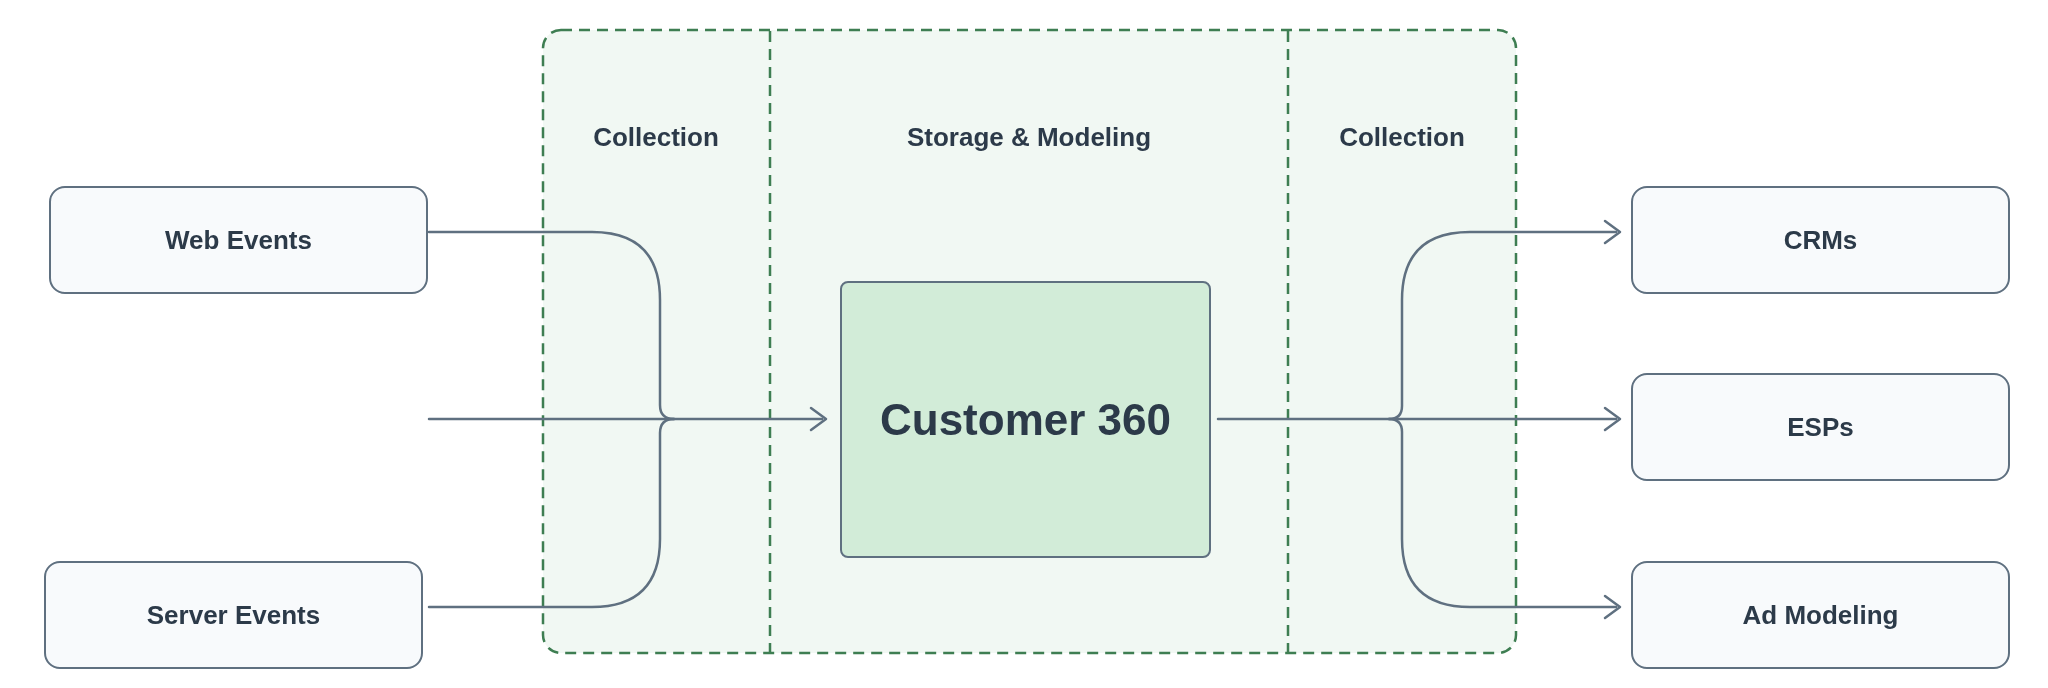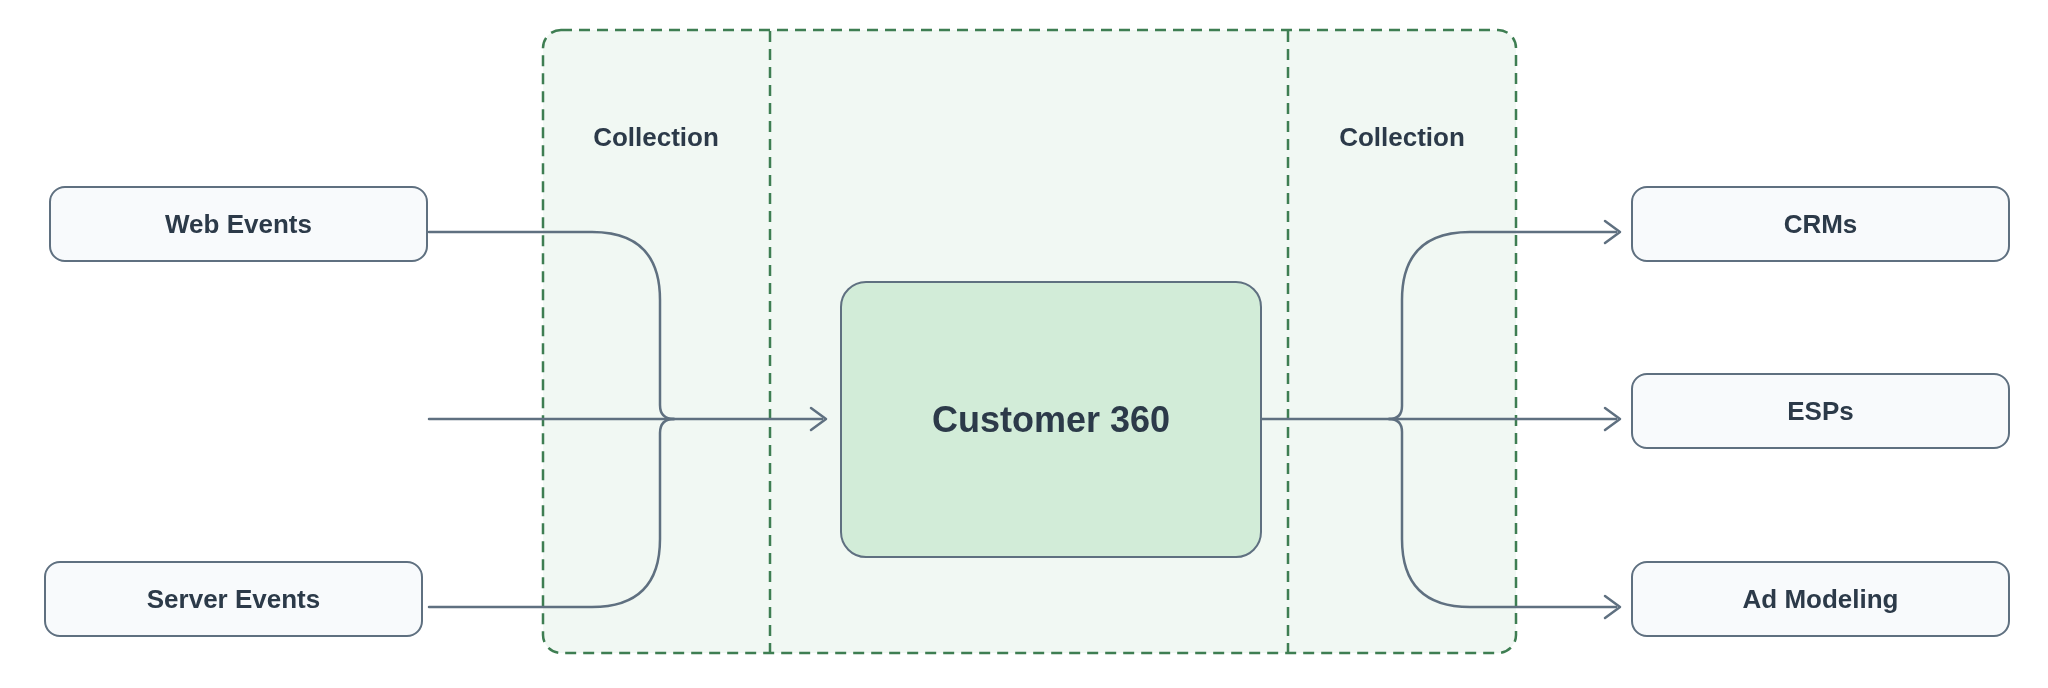--- a/index.html
+++ b/index.html
@@ -23,27 +23,27 @@
   .canvas svg{position:absolute;inset:0;}
   .node{
     position:absolute;
     box-sizing:border-box;
     background:var(--node-fill);
     border:2.5px solid var(--node-border);
     border-radius:16px;
     display:flex;align-items:center;justify-content:center;
     color:var(--text);
     font-size:26px;font-weight:bold;
-    width:379px;height:76px;
+    width:379px;height:108px;
   }
   .node.center-node{
     background:var(--center-fill);
-    border-radius:26px;
-    width:422px;height:277px;
-    font-size:36px;
+    border-radius:8px;
+    width:371px;height:277px;
+    font-size:44px;
   }
   .section-title{
     position:absolute;
     transform:translate(-50%,-50%);
     color:var(--text);
     font-size:26px;font-weight:bold;
     white-space:nowrap;
   }
   .connector{stroke:var(--connector);stroke-width:2.5;fill:none;stroke-linecap:round;}
   .arrowhead{stroke:var(--connector);stroke-width:2.5;fill:none;stroke-linecap:round;stroke-linejoin:round;}
@@ -68,20 +68,21 @@
 
     <path class="connector" d="M 1218 419 H 1616"></path>
     <path class="connector" d="M 1389 419 Q 1402 419 1402 406 V 300 Q 1402 232 1470 232 H 1616"></path>
     <path class="connector" d="M 1389 419 Q 1402 419 1402 432 V 539 Q 1402 607 1470 607 H 1616"></path>
     <path class="arrowhead" d="M 1605 221 L 1620 232 L 1605 243"></path>
     <path class="arrowhead" d="M 1605 408 L 1620 419 L 1605 430"></path>
     <path class="arrowhead" d="M 1605 596 L 1620 607 L 1605 618"></path>
   </svg>
 
   <div class="section-title" style="left:656px;top:137px">Collection</div>
+  <div class="section-title" style="left:1029px;top:137px">Storage &amp; Modeling</div>
   <div class="section-title" style="left:1402px;top:137px">Collection</div>
 
   <div class="node" style="left:49px;top:186px">Web Events</div>
   <div class="node" style="left:44px;top:561px">Server Events</div>
 
   <div class="node center-node" style="left:840px;top:281px">Customer 360</div>
 
   <div class="node" style="left:1631px;top:373px">ESPs</div>
   <div class="node" style="left:1631px;top:186px">CRMs</div>
   <div class="node" style="left:1631px;top:561px">Ad Modeling</div>

